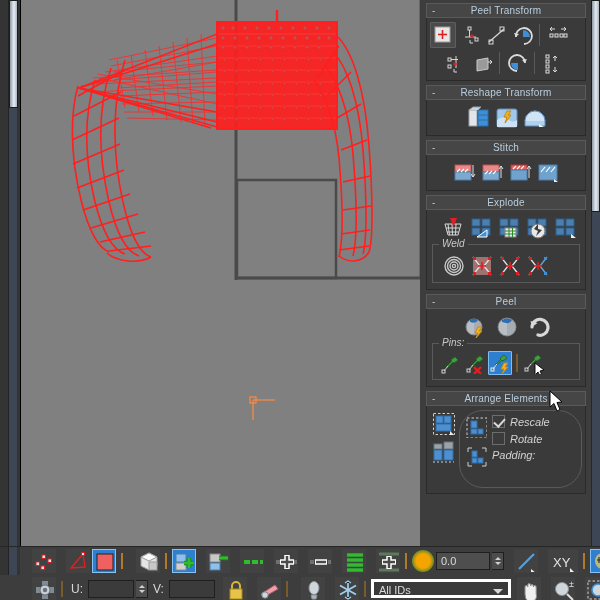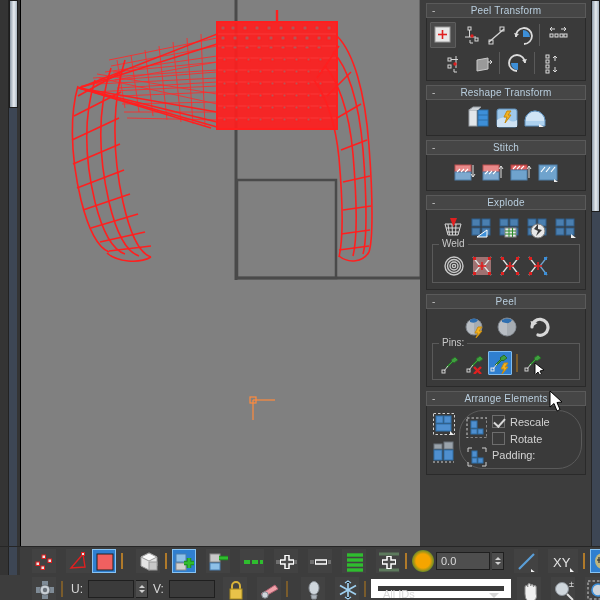--- a/index.html
+++ b/index.html
@@ -125,20 +125,21 @@
     background: #5a5a5a;
     margin: 0 3px;
     flex: none;
   }
 
   .group {
     border: 1px solid #5a5a5a;
     margin: 4px 2px 1px 2px;
     padding: 7px 3px 4px 3px;
     position: relative;
+    font-style: italic;
   }
   .group-label {
     position: absolute;
     top: -7px; left: 6px;
     background: #3a3a3a;
     color: #c9c9c9;
     font-size: 10px;
     padding: 0 3px;
   }
 
@@ -224,21 +225,21 @@
   }
   .tb-row .tbtn.flat { background:#424242; border-color:#424242;margin-left:8px; }
   .tb-row .tbtn.on { background: #2f7fd0; border-color: #86c2f2; }
   .tb-divider { width: 2px; height: 16px; background: #b07a2a; margin: 0 3px; flex:none; }
   .tb-divider.dim { background: #7a5c2c; }
 
   .combo {
     height: 19px;
     width: 140px;
     background: #3a3a3a;
-    border: 7px solid #ffffff;
+    border: 3px solid #ffffff;
     color: #dadada;
     font-size: 11px;
     line-height: 17px;
     padding-left: 5px;
     position: relative;
     flex:none;
   }
   .combo .arrow {
     position: absolute; right: 5px; top: 7px;
     width:0; height:0;
@@ -915,21 +916,21 @@
                     <rect x="3" y="10" width="8" height="10"></rect>
                     <rect x="13" y="10" width="9" height="10"></rect>
                   </g>
                   <g stroke="#cfcfcf" stroke-dasharray="2,2" fill="none">
                     <line x1="2" y1="22" x2="23" y2="22"></line>
                   </g>
                 </svg>
             </div>
           </div>
 
-          <div class="group" style="margin:0;flex:1;padding:4px 3px 0 4px;display:flex;gap:4px;border-radius:24px;">
+          <div class="group" style="margin:0;flex:1;padding:4px 3px 19px 4px;display:flex;gap:4px;border-radius:24px;">
             <div style="display:flex;flex-direction:column;gap:5px;">
               <div class="mbtn flat">
                 <svg width="24" height="24">
                     <rect x="2" y="2" width="20" height="20" fill="none" stroke="#cfcfcf" stroke-dasharray="2.5,2"></rect>
                     <g fill="#4f8fcf" stroke="#2f6fa8">
                       <rect x="6" y="5" width="6" height="7"></rect>
                       <rect x="6" y="13" width="6" height="5"></rect>
                       <rect x="13" y="13" width="5" height="5"></rect>
                     </g>
                   </svg>

